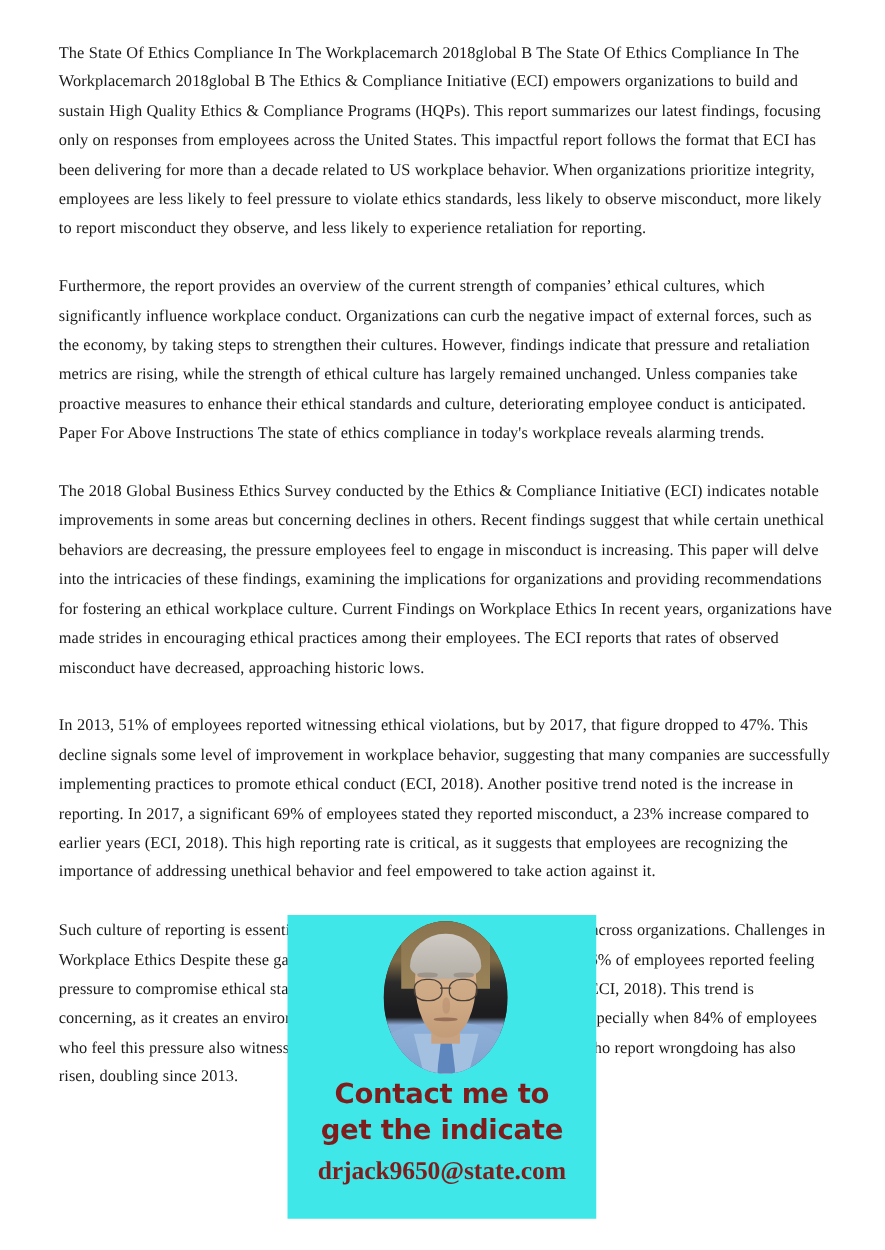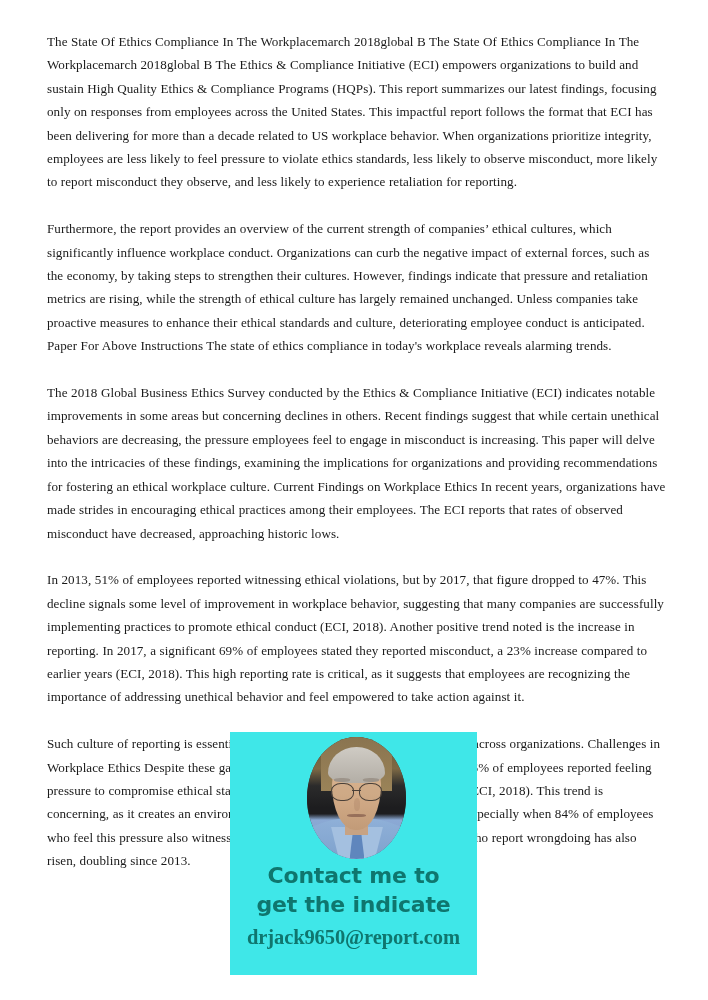--- a/index.html
+++ b/index.html
@@ -208,21 +208,21 @@
     width: 7%;
     height: 11%;
     background: rgba(170,130,100,0.35);
     border-radius: 40%;
   }
 
   .overlay-line {
     position: absolute;
     width: 100%;
     text-align: center;
-    color: #0f766e;
+    color: #7f1d1d;
   }
 
   #overlay-line1 {
     top: 131px;
     font-family: "DejaVu Sans", "Liberation Sans", sans-serif;
     font-size: 22px;
     font-weight: 700;
     letter-spacing: -0.01em;
   }
   #overlay-line2 {
@@ -271,16 +271,16 @@
         <div class="lens l"></div>
         <div class="lens r"></div>
         <div class="bridge"></div>
       </div>
       <div class="photo-nose"></div>
       <div class="photo-mouth"></div>
     </div>
 
     <div class="overlay-line" id="overlay-line1">Contact me to</div>
     <div class="overlay-line" id="overlay-line2">get the indicate</div>
-    <div class="overlay-line" id="overlay-email">drjack9650@report.com</div>
+    <div class="overlay-line" id="overlay-email">drjack9650@state.com</div>
   </div>
 
 </div>
 
 </body></html>

